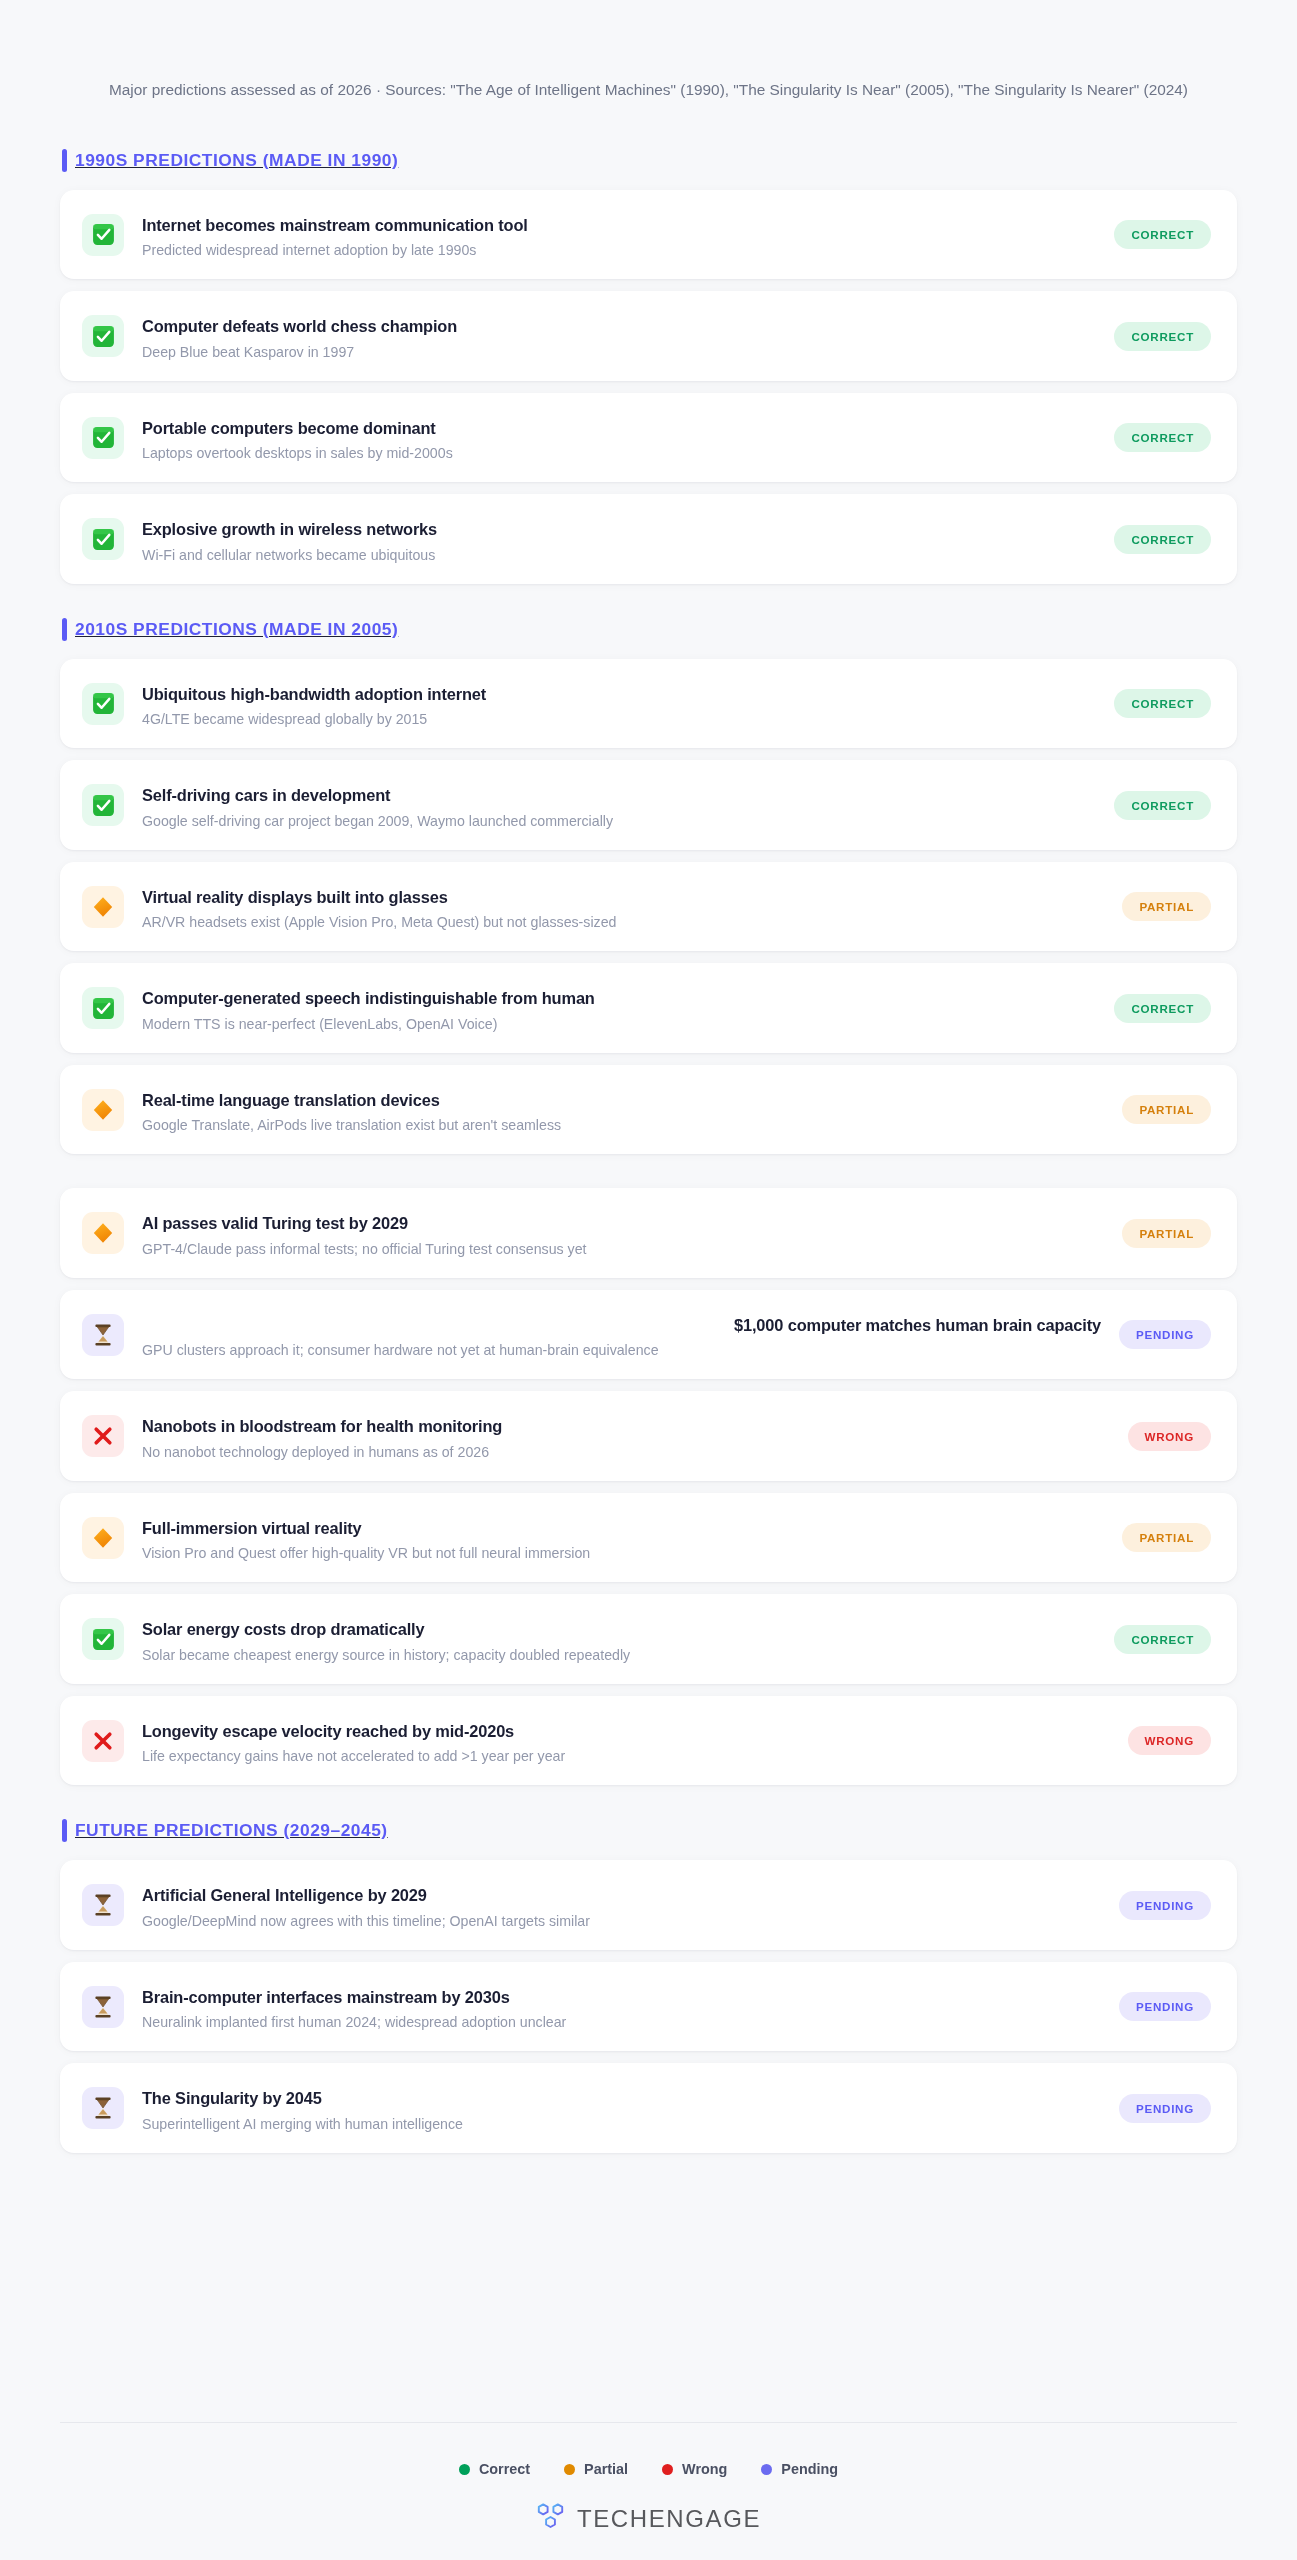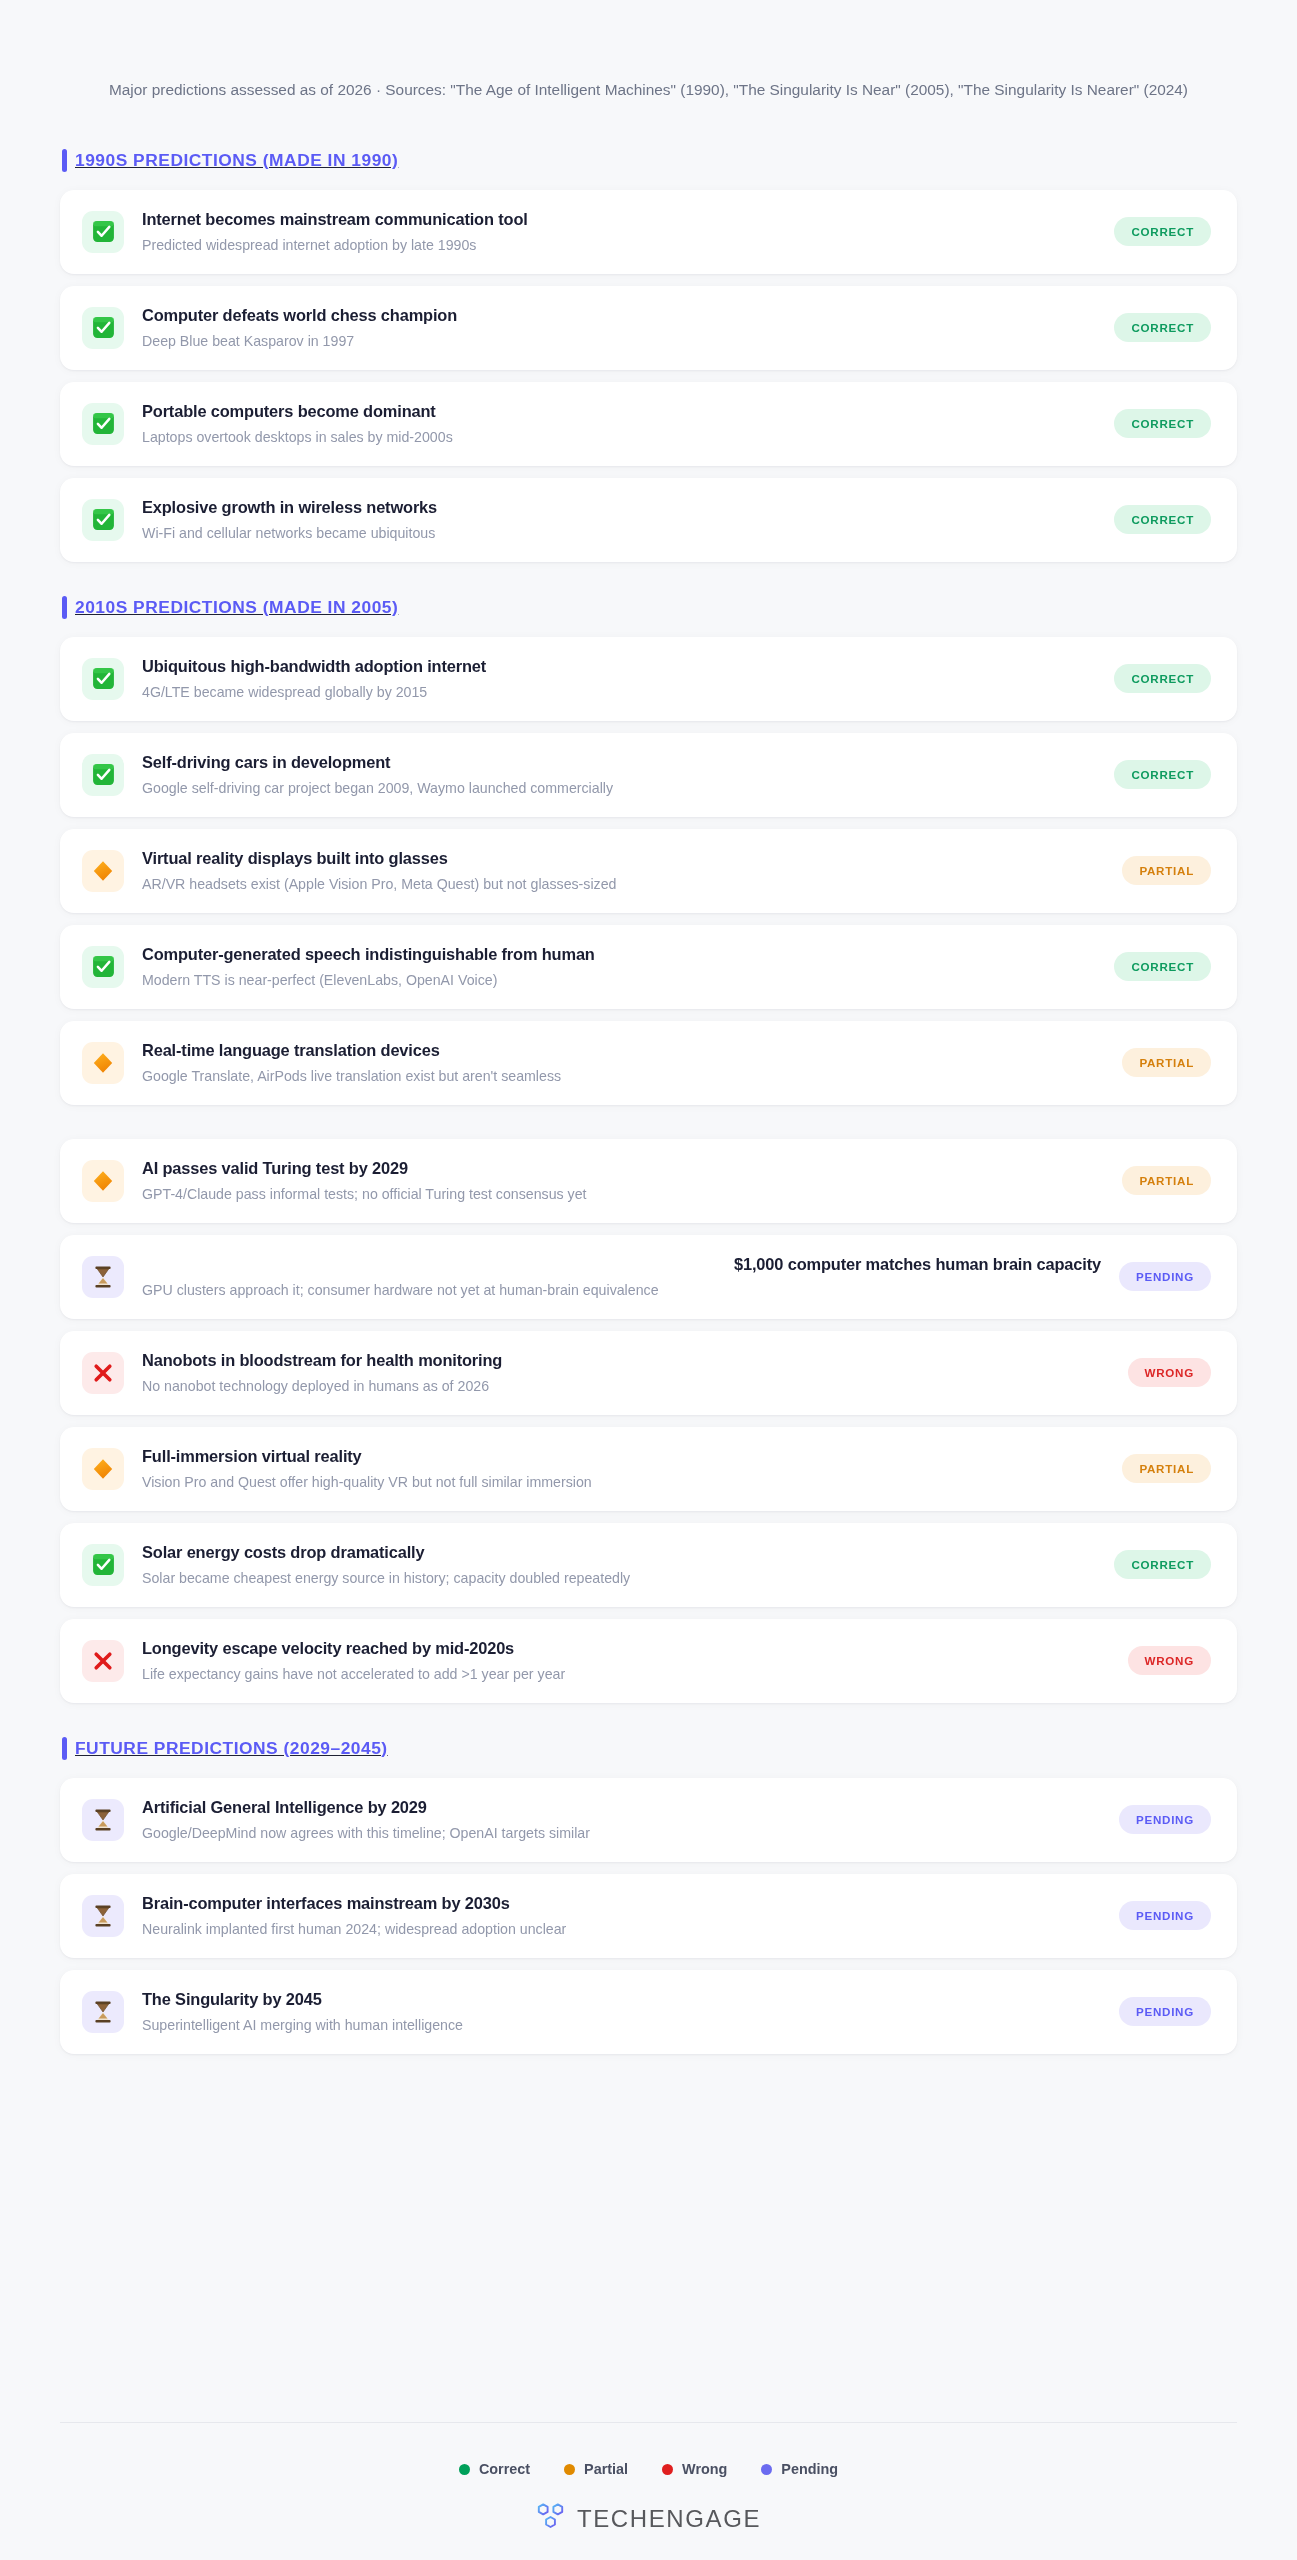--- a/index.html
+++ b/index.html
@@ -107,20 +107,21 @@
 
   .icon-correct { background: #e6f9ee; }
   .icon-partial { background: #fff3e2; }
   .icon-wrong   { background: #fdeaea; }
   .icon-pending { background: #eceafd; }
 
   .card-text {
     flex: 1 1 auto;
     min-width: 0;
     padding-right: 18px;
+    margin-top: 6px;
   }
   .card-title {
     font-size: 16.4px;
     font-weight: bold;
     color: #1b1e33;
     line-height: 1.3;
     letter-spacing: -0.15px;
   }
   .card-desc {
     margin-top: 5px;
@@ -407,21 +408,21 @@
                 <linearGradient id="odg" x1="0" y1="0" x2="0.4" y2="1">
                   <stop offset="0%" stop-color="#ffb21f"></stop>
                   <stop offset="100%" stop-color="#f08504"></stop>
                 </linearGradient>
               </defs>
               <polygon points="12,2.2 21.2,12 12,21.8 2.8,12" fill="url(#odg)"></polygon>
             </svg>
           </span>
           <span class="card-text" style="display: block;">
             <span class="card-title" style="display: block;">Full-immersion virtual reality</span>
-            <span class="card-desc" style="display: block;">Vision Pro and Quest offer high-quality VR but not full similar immersion</span>
+            <span class="card-desc" style="display: block;">Vision Pro and Quest offer high-quality VR but not full neural immersion</span>
           </span>
           <span class="badge badge-partial">PARTIAL</span>
         </div>
         <div class="card">
           <span class="card-icon icon-correct">
             <svg width="25" height="25" viewBox="0 0 24 24" aria-hidden="true">
               <rect x="2" y="2" width="20" height="20" rx="4" fill="#22b538"></rect>
               <rect x="2" y="2" width="20" height="5" rx="3" fill="#3fcf52" opacity="0.65"></rect>
               <path d="M6.6 12.3 L10.2 16.1 L17.6 7.6" fill="none" stroke="#ffffff" stroke-width="2.4" stroke-linecap="round" stroke-linejoin="round"></path>
             </svg>

